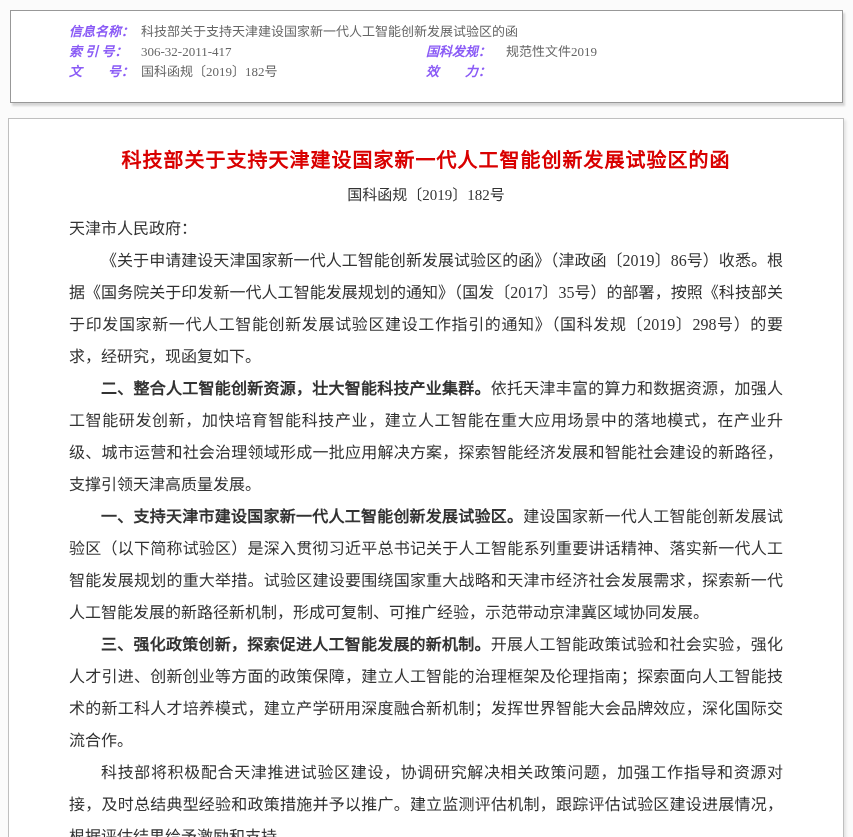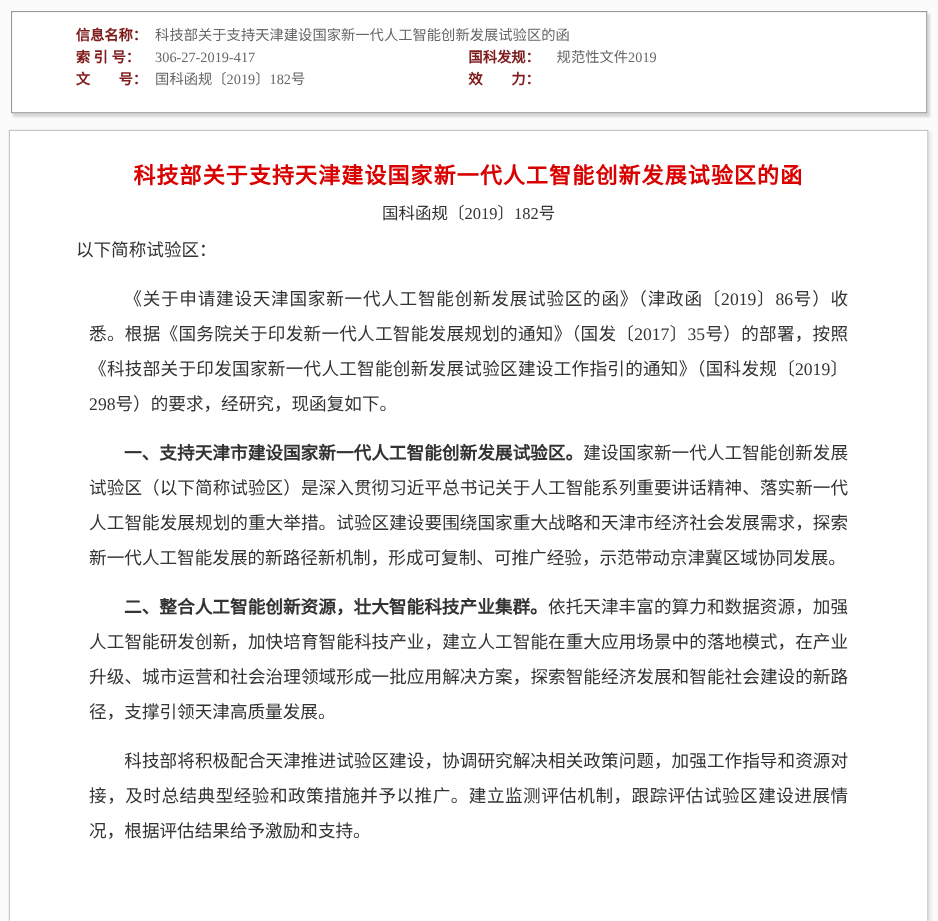--- a/index.html
+++ b/index.html
@@ -19,21 +19,21 @@
     background: #ffffff;
     border: 1px solid #989898;
     box-shadow: 2px 3px 2px rgba(0,0,0,0.15);
     box-sizing: border-box;
     padding: 11px 18px 0 58px;
     font-size: 13px;
   }
   .info-row { display: flex; line-height: 20px; white-space: nowrap; }
   .info-lbl {
     width: 72px; flex: 0 0 auto;
-    font-weight: bold; color: #7f1d1d;
+    font-weight: bold; color: #8b5cf6; font-style: italic;
   }
   .info-val { color: #666666; overflow: hidden; }
   .info-val.mid { width: 285px; flex: 0 0 auto; }
   .info-lbl.right { width: 80px; flex: 0 0 auto; }
 
   
   .doc-panel {
     position: absolute;
     left: 8px; top: 118px;
     width: 836px; height: 745px;
@@ -61,55 +61,56 @@
     line-height: 20px;
   }
   .doc-body {
     margin-top: 8px;
     font-size: 16px;
     line-height: 32px;
     color: #333333;
     text-align: justify;
   }
   .salutation { margin: 0; }
-  .para { margin: 12px; text-indent: 2em; }
+  .para { margin: 0; text-indent: 2em; }
   .lead { font-weight: bold; }
 </style>
 </head>
 <body>
 
 <div class="info-panel">
   <div class="info-row">
     <span class="info-lbl">信息名称：</span>
     <span class="info-val">科技部关于支持天津建设国家新一代人工智能创新发展试验区的函</span>
   </div>
   <div class="info-row">
     <span class="info-lbl">索 引 号：</span>
-    <span class="info-val mid">306-27-2019-417</span>
+    <span class="info-val mid">306-32-2011-417</span>
     <span class="info-lbl right">国科发规：</span>
     <span class="info-val">规范性文件2019</span>
   </div>
   <div class="info-row">
     <span class="info-lbl">文　　号：</span>
     <span class="info-val mid">国科函规〔2019〕182号</span>
     <span class="info-lbl right">效　　力：</span>
     <span class="info-val"></span>
   </div>
 </div>
 
 <div class="doc-panel">
   <h1 class="doc-title">科技部关于支持天津建设国家新一代人工智能创新发展试验区的函</h1>
   <div class="doc-number">国科函规〔2019〕182号</div>
 
   <div class="doc-body">
-    <p class="salutation">以下简称试验区：</p>
+    <p class="salutation">天津市人民政府：</p>
 
     <p class="para"><span>《关于申请建设天津国家新一代人工智能创新发展试验区的函》（津政函〔2019〕86号）收悉。根据《国务院关于印发新一代人工智能发展规划的通知》（国发〔2017〕35号）的部署，按照《科技部关于印发国家新一代人工智能创新发展试验区建设工作指引的通知》（国科发规〔2019〕298号）的要求，经研究，现函复如下。</span></p>
 
+    <p class="para"><span class="lead">二、整合人工智能创新资源，壮大智能科技产业集群。</span><span>依托天津丰富的算力和数据资源，加强人工智能研发创新，加快培育智能科技产业，建立人工智能在重大应用场景中的落地模式，在产业升级、城市运营和社会治理领域形成一批应用解决方案，探索智能经济发展和智能社会建设的新路径，支撑引领天津高质量发展。</span></p>
+
     <p class="para"><span class="lead">一、支持天津市建设国家新一代人工智能创新发展试验区。</span><span>建设国家新一代人工智能创新发展试验区（以下简称试验区）是深入贯彻习近平总书记关于人工智能系列重要讲话精神、落实新一代人工智能发展规划的重大举措。试验区建设要围绕国家重大战略和天津市经济社会发展需求，探索新一代人工智能发展的新路径新机制，形成可复制、可推广经验，示范带动京津冀区域协同发展。</span></p>
 
-    <p class="para"><span class="lead">二、整合人工智能创新资源，壮大智能科技产业集群。</span><span>依托天津丰富的算力和数据资源，加强人工智能研发创新，加快培育智能科技产业，建立人工智能在重大应用场景中的落地模式，在产业升级、城市运营和社会治理领域形成一批应用解决方案，探索智能经济发展和智能社会建设的新路径，支撑引领天津高质量发展。</span></p>
-
+    <p class="para"><span class="lead">三、强化政策创新，探索促进人工智能发展的新机制。</span><span>开展人工智能政策试验和社会实验，强化人才引进、创新创业等方面的政策保障，建立人工智能的治理框架及伦理指南；探索面向人工智能技术的新工科人才培养模式，建立产学研用深度融合新机制；发挥世界智能大会品牌效应，深化国际交流合作。</span></p>
 
     <p class="para"><span>科技部将积极配合天津推进试验区建设，协调研究解决相关政策问题，加强工作指导和资源对接，及时总结典型经验和政策措施并予以推广。建立监测评估机制，跟踪评估试验区建设进展情况，根据评估结果给予激励和支持。</span></p>
 
   </div>
 </div>
 
 </body></html>

